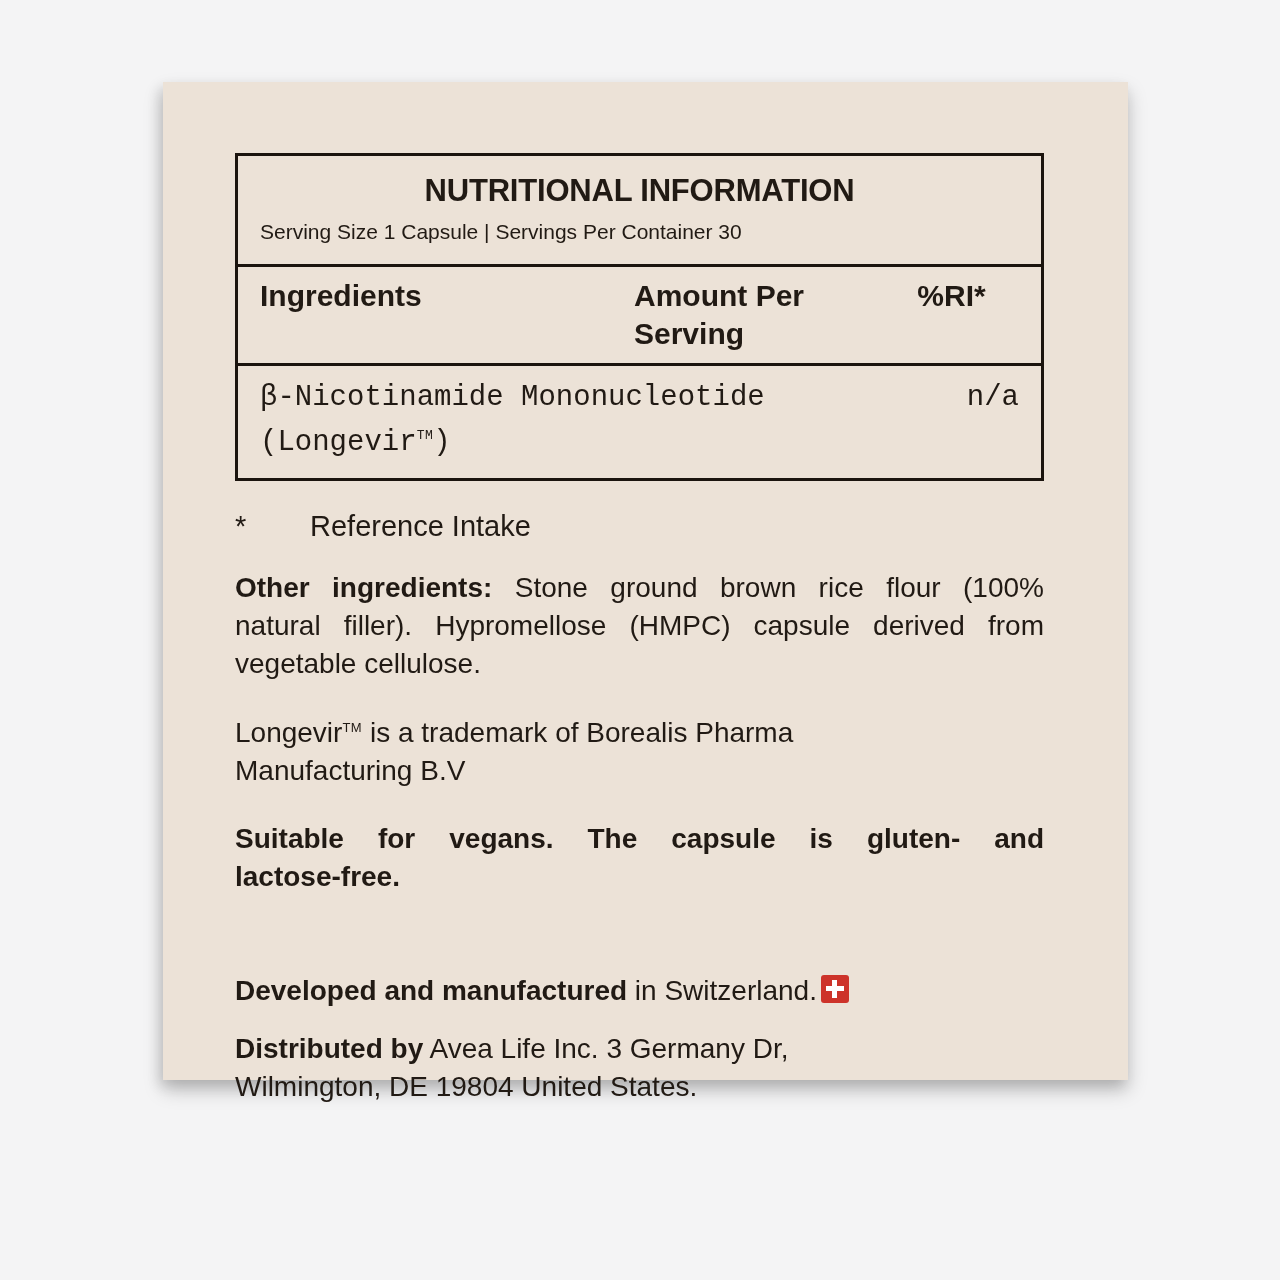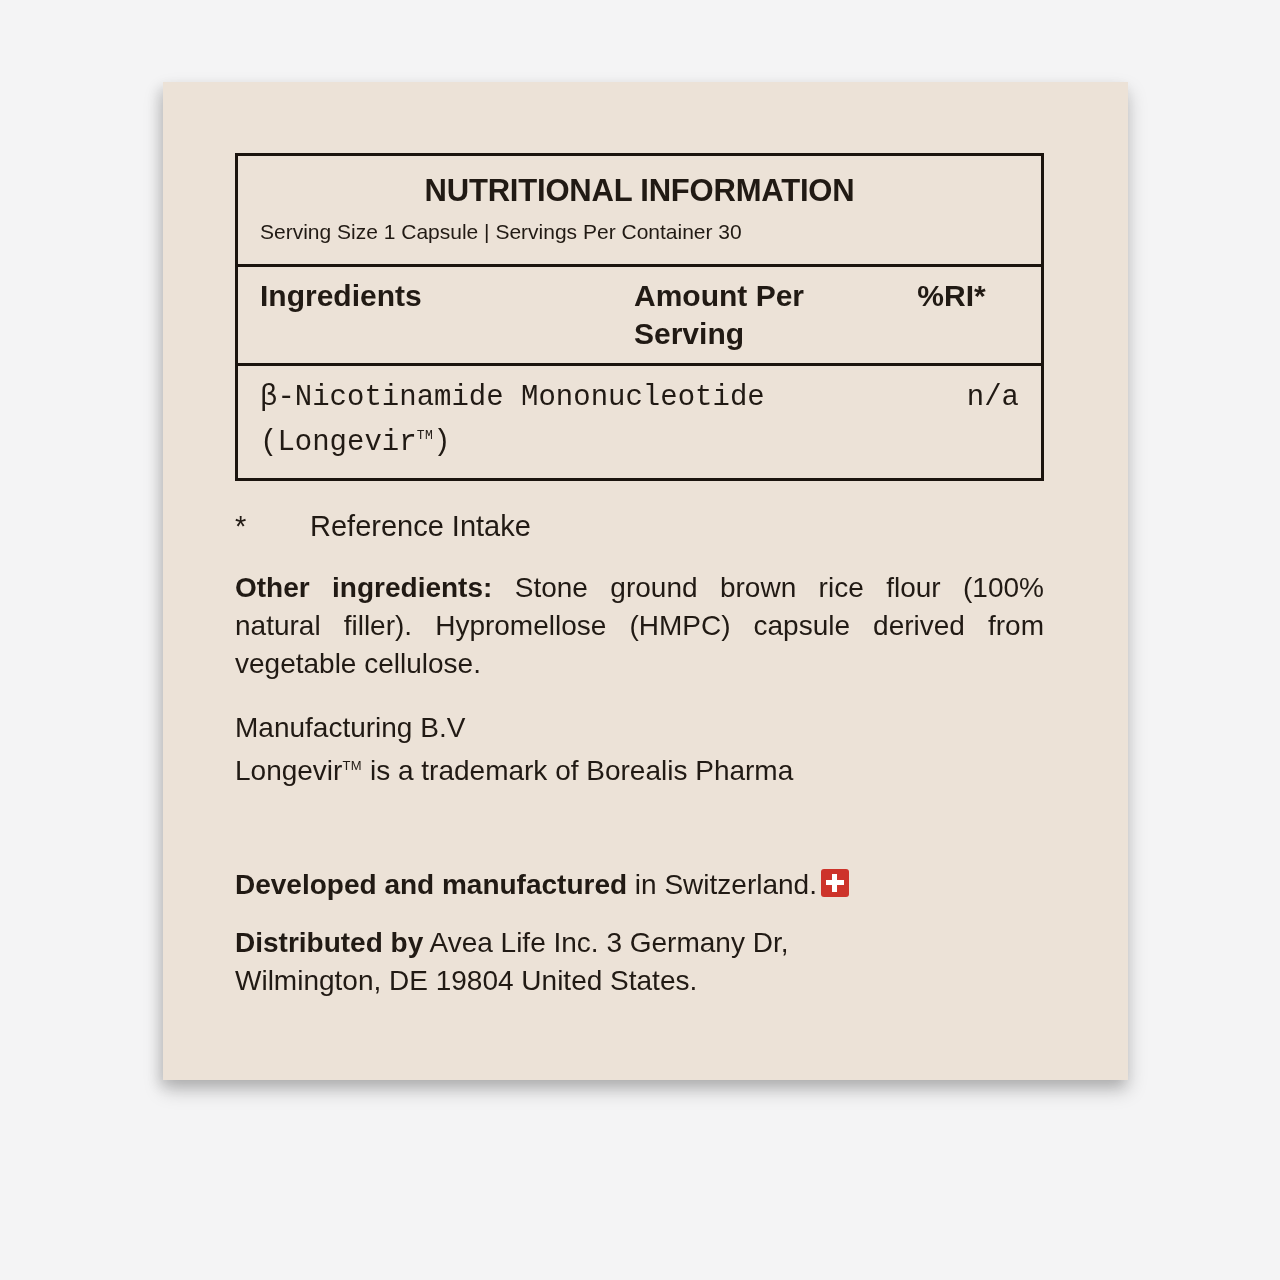--- a/index.html
+++ b/index.html
@@ -133,24 +133,28 @@
       <span>Reference Intake</span>
     </div>
 
     <div class="para">
       <div class="jline"><span class="bold">Other ingredients:</span><span> Stone ground brown rice flour (100%</span></div>
       <div class="jline">natural filler). Hypromellose (HMPC) capsule derived from</div>
       <div>vegetable cellulose.</div>
     </div>
 
     <div class="para para-trademark">
+      <div><span>Longevir</span><sup class="tm">TM</sup><span> is a trademark of Borealis Pharma</span></div>
       <div>Manufacturing B.V</div>
-      <div><span>Longevir</span><sup class="tm">TM</sup><span> is a trademark of Borealis Pharma</span></div>
     </div>
 
+    <div class="para para-vegan">
+      <div class="jline">Suitable for vegans. The capsule is gluten- and</div>
+      <div>lactose-free.</div>
+    </div>
 
     <div class="para-made">
       <span class="bold">Developed and manufactured</span><span> in Switzerland.</span><span class="swiss-flag"></span>
     </div>
 
     <div class="para-dist">
       <div><span class="bold">Distributed by</span><span> Avea Life Inc. 3 Germany Dr,</span></div>
       <div>Wilmington, DE 19804 United States.</div>
     </div>
 

